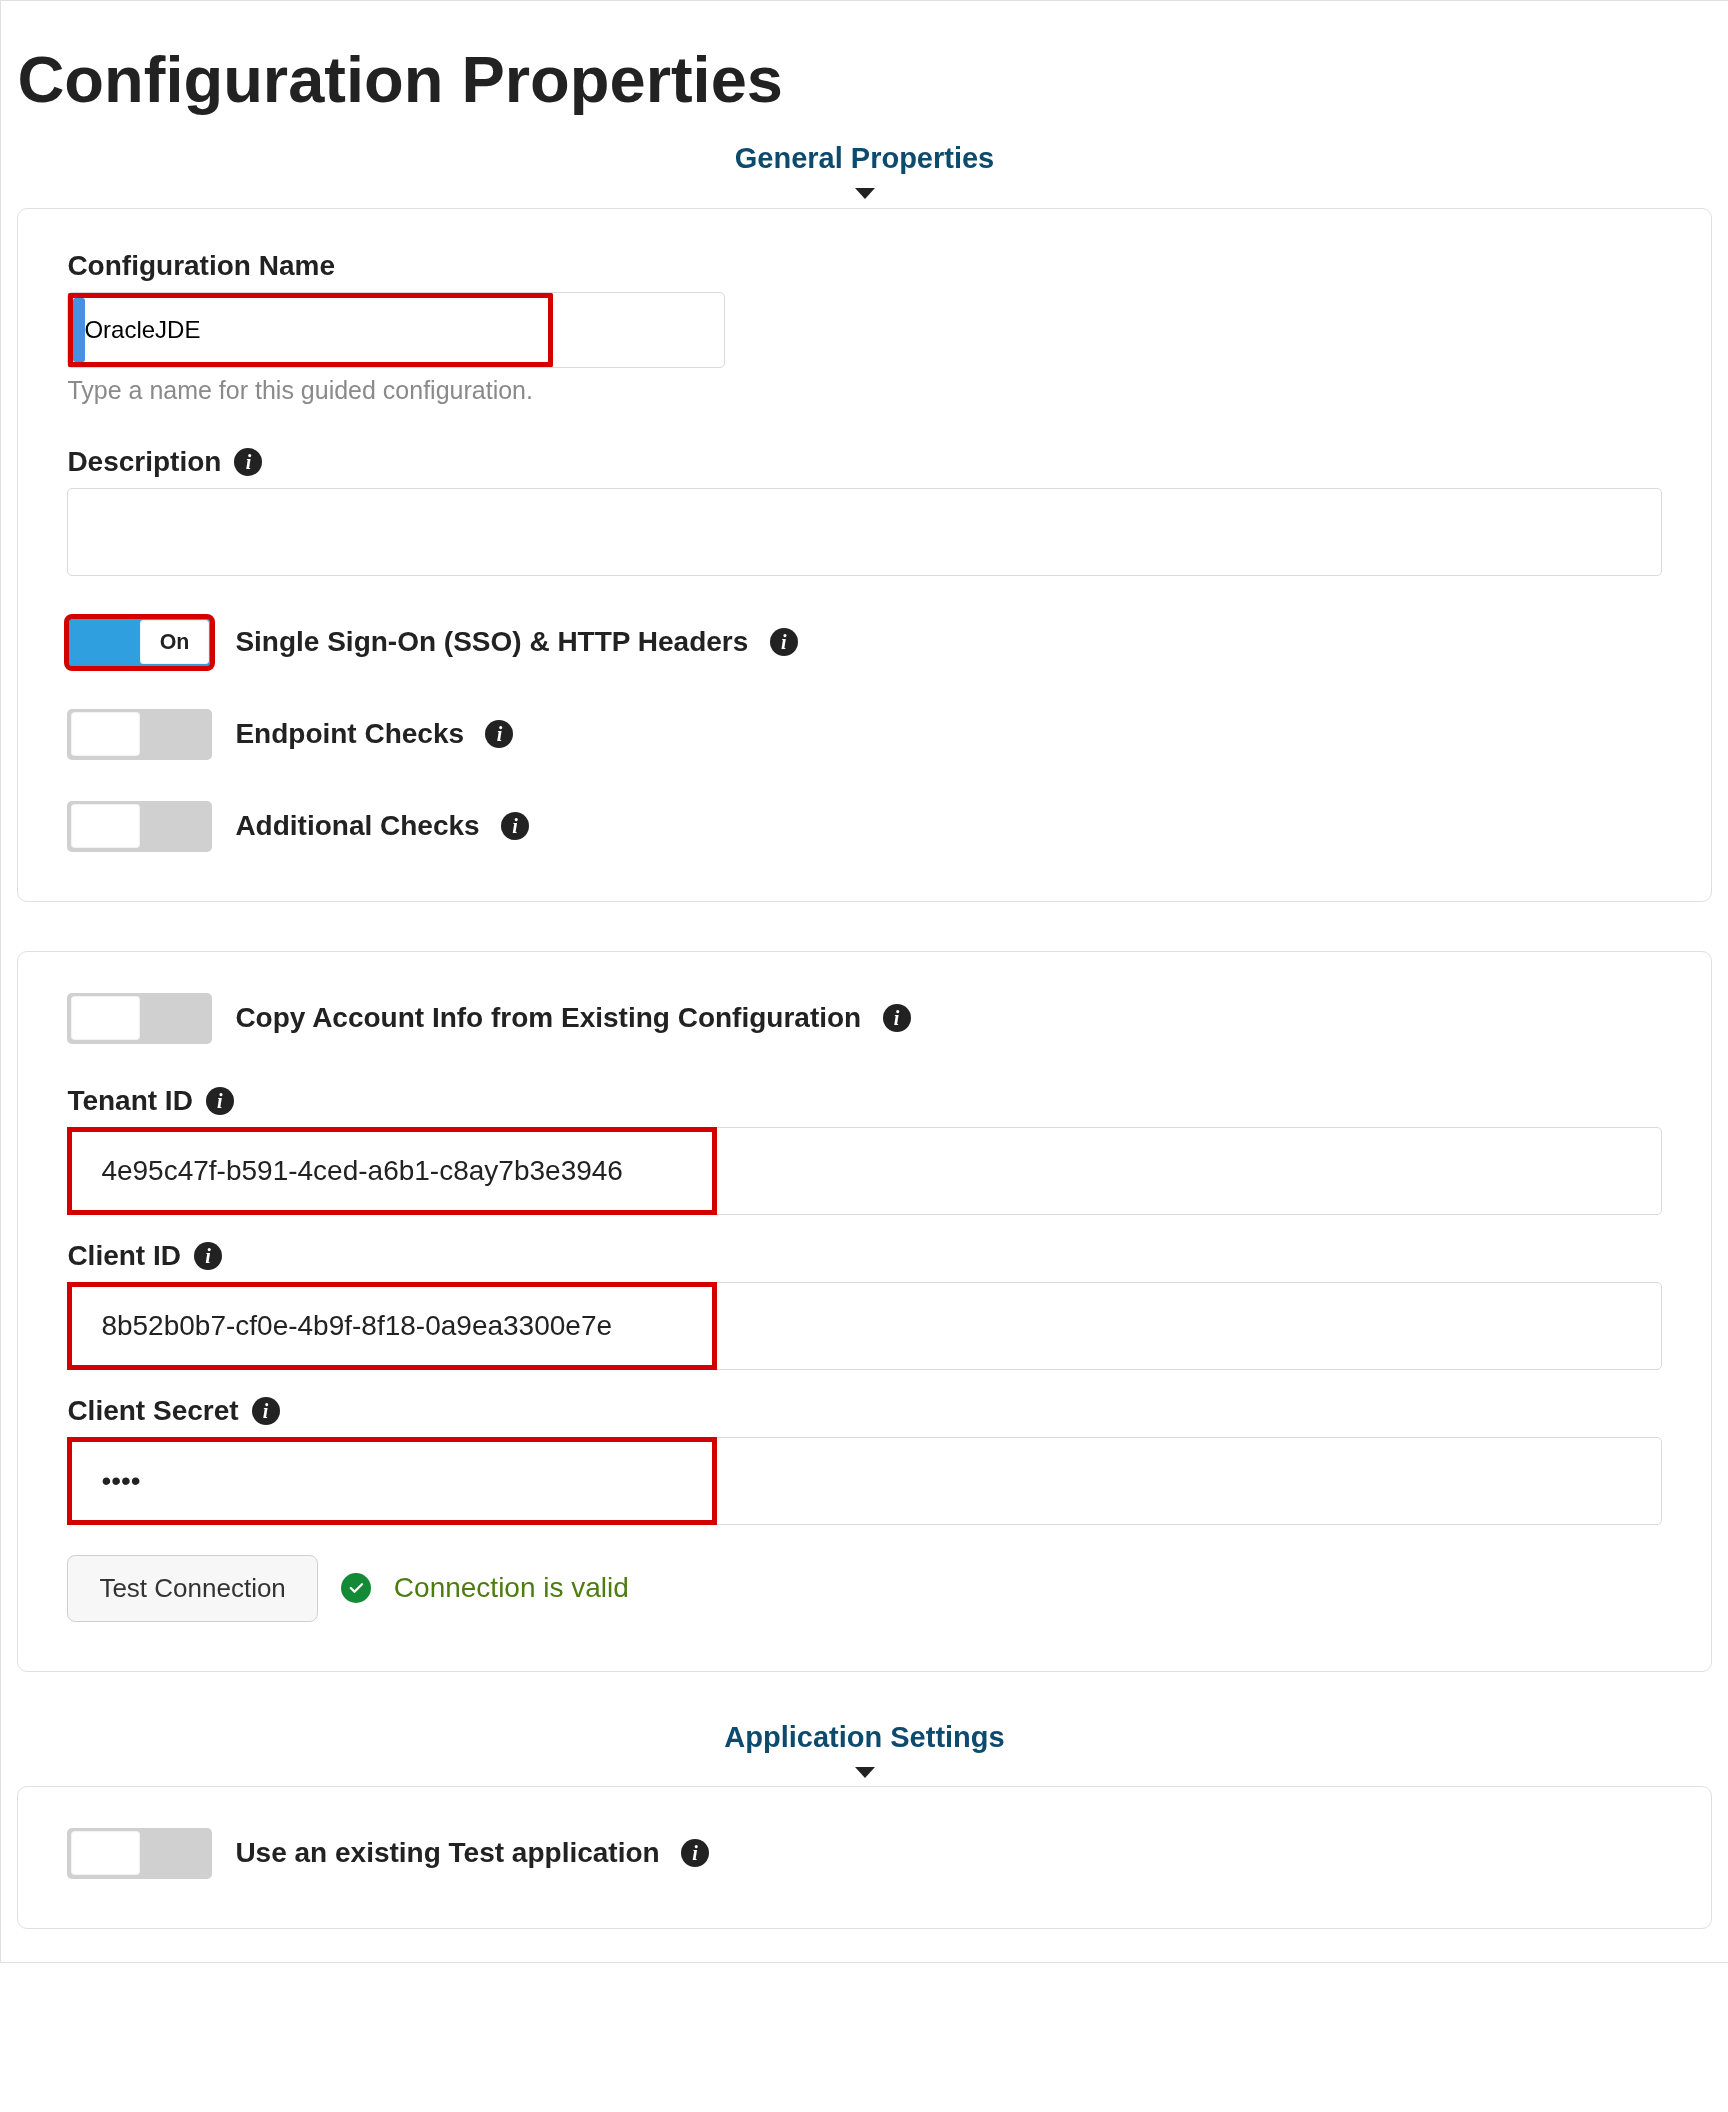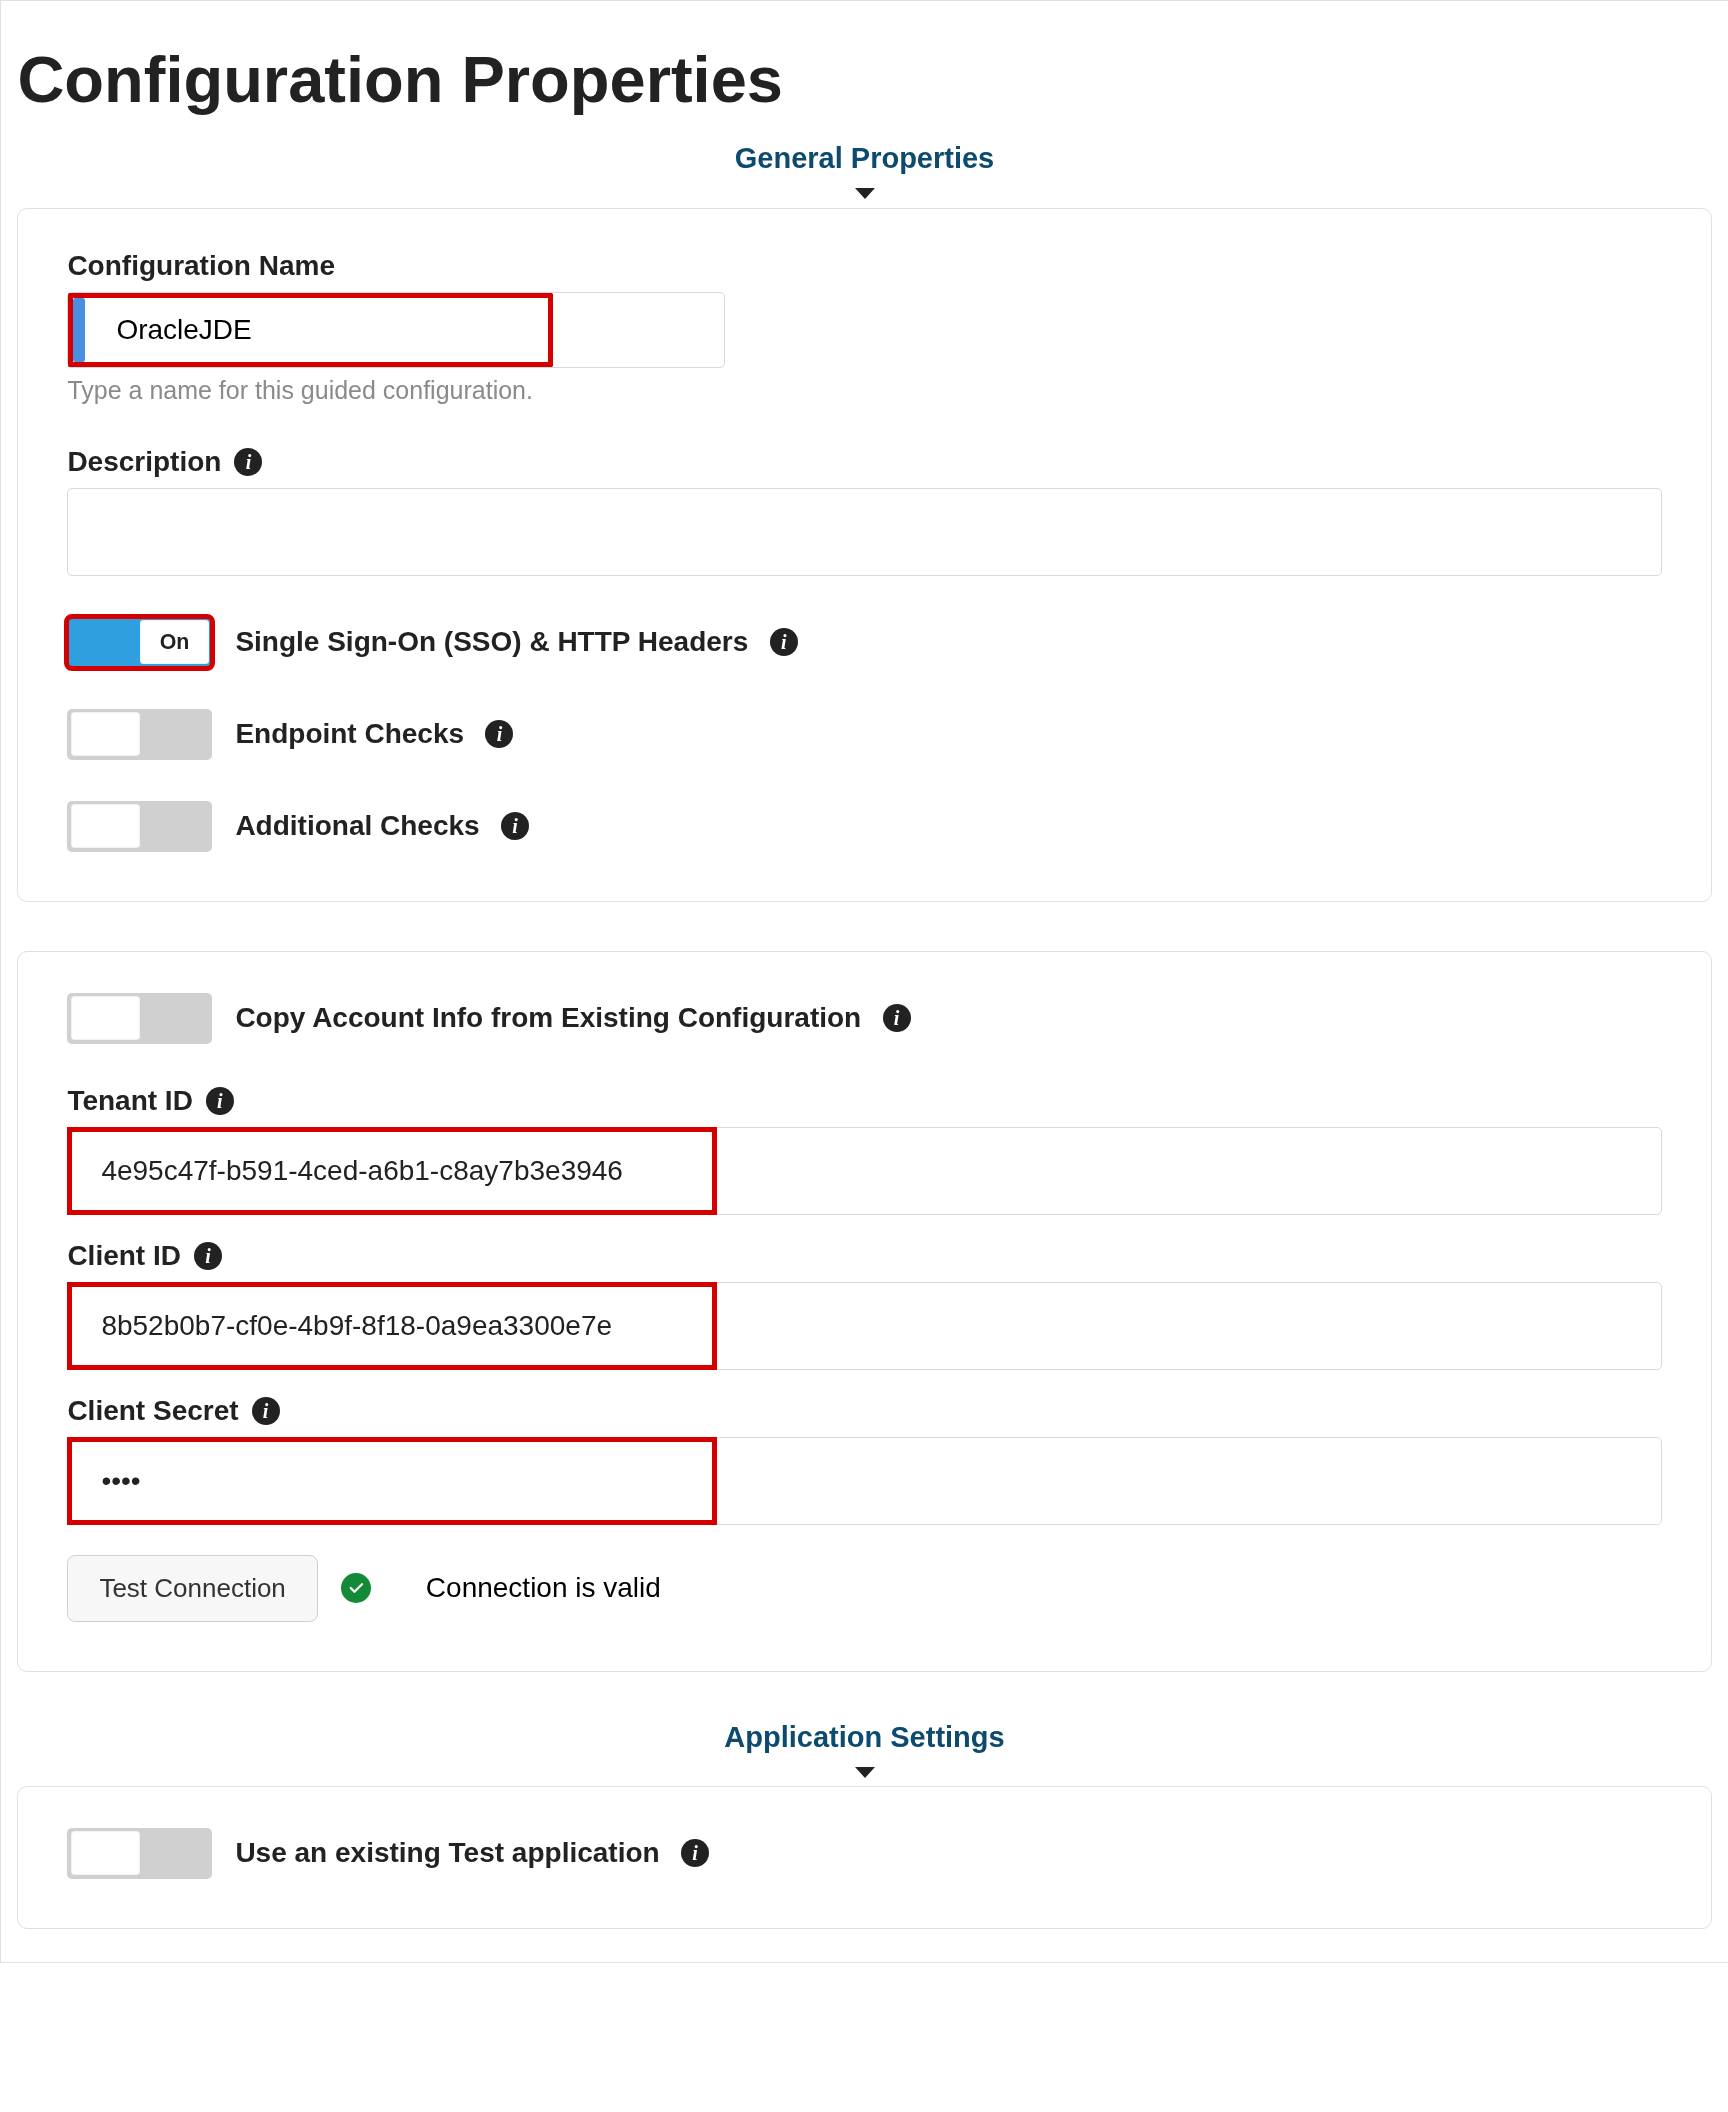--- a/index.html
+++ b/index.html
@@ -163,24 +163,24 @@
     position: absolute;
     left: 0; top: 0; bottom: 0;
     width: 485px;
     border: 5px solid #d40000;
     pointer-events: none;
     border-radius: 1.6px;
   }
   .config-name-input {
     border: none;
     outline: none;
-    font-size: 28px;
+    font-size: 24px;
     height: 100%;
     width: 100%;
-    padding-left: 48px;
+    padding-left: 16px;
     background: transparent;
   }
   .config-name-bluebar {
     position: absolute;
     left: 5px; top: 5px; bottom: 5px;
     width: 11.5px;
     background: #4a90e2;
     border-radius: 2.5px;
   }
 
@@ -213,21 +213,21 @@
   }
   .check-icon {
     width: 30px; height: 30px;
     border-radius: 50%;
     background: #138a36;
     display: inline-flex;
     align-items: center;
     justify-content: center;
   }
   .check-icon svg { width: 18px; height: 18px; }
-  .status-text { font-size: 28px; color: #000000; margin-left: 32px; }
+  .status-text { font-size: 28px; color: #4d7c0f; }
 
 </style>
 </head>
 <body>
 
 <div class="outer">
 
   <h1 class="page-title">Configuration Properties</h1>
 
   <div class="section-header">

